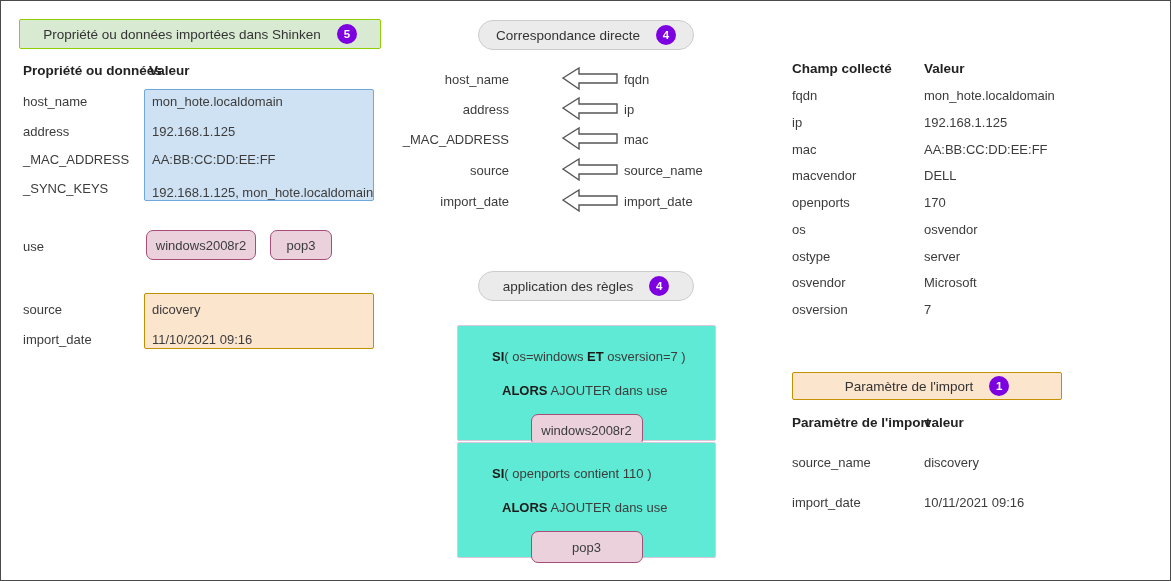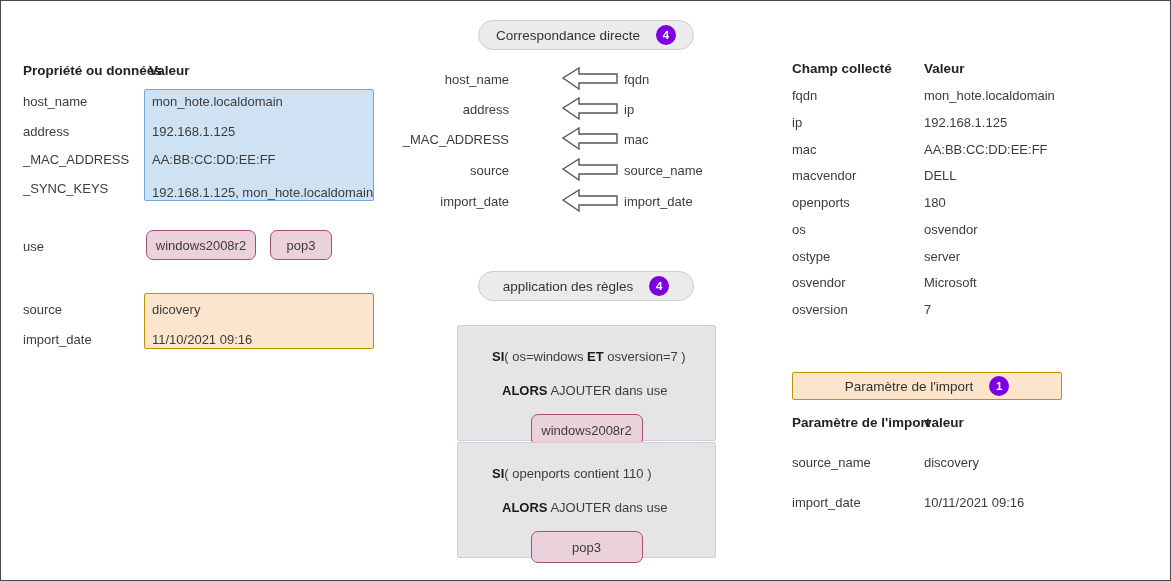--- a/index.html
+++ b/index.html
@@ -112,21 +112,21 @@
   .arrow {
     position: absolute;
     width: 58px;
     height: 26px;
   }
 
   
   .rulebox {
     position: absolute;
     box-sizing: border-box;
-    background: #e5e5e5;
+    background: #5eead4;
     border: 1px solid #d9c7e0;
     border-radius: 2px;
   }
   .rule-line {
     text-align: center;
     font-size: 13px;
     color: #3c3c3c;
   }
   .rule-line b { color: #1a1a1a; }
   .rule-if { margin-top: 23px; text-align: left; padding-left: 34px; }
@@ -144,20 +144,24 @@
     color: #3c3c3c;
     width: 112px;
     height: 32px;
   }
 </style>
 </head>
 <body>
 
 <div class="page">
 
+  <div class="banner green" style="left:18px; top:18px; width:362px; height:30px;">
+    <span class="banner-label">Propriété ou données importées dans Shinken</span>
+    <span class="badge">5</span>
+  </div>
 
   <div class="kv-head" style="left:22px; top:62px;">Propriété ou données</div>
   <div class="kv-head" style="left:148px; top:62px;">Valeur</div>
 
   <div class="valuebox blue" style="left:143px; top:88px; width:230px; height:112px;"></div>
 
   <div class="kv-key" style="left:22px; top:93px;">host_name</div>
   <div class="kv-val" style="left:151px; top:93px;">mon_hote.localdomain</div>
 
   <div class="kv-key" style="left:22px; top:123px;">address</div>
@@ -253,21 +257,21 @@
   <div class="kv-key" style="left:791px; top:114px;">ip</div>
   <div class="kv-val" style="left:923px; top:114px;">192.168.1.125</div>
 
   <div class="kv-key" style="left:791px; top:141px;">mac</div>
   <div class="kv-val" style="left:923px; top:141px;">AA:BB:CC:DD:EE:FF</div>
 
   <div class="kv-key" style="left:791px; top:167px;">macvendor</div>
   <div class="kv-val" style="left:923px; top:167px;">DELL</div>
 
   <div class="kv-key" style="left:791px; top:194px;">openports</div>
-  <div class="kv-val" style="left:923px; top:194px;">180</div>
+  <div class="kv-val" style="left:923px; top:194px;">170</div>
 
   <div class="kv-key" style="left:791px; top:221px;">os</div>
   <div class="kv-val" style="left:923px; top:221px;">osvendor</div>
 
   <div class="kv-key" style="left:791px; top:248px;">ostype</div>
   <div class="kv-val" style="left:923px; top:248px;">server</div>
 
   <div class="kv-key" style="left:791px; top:274px;">osvendor</div>
   <div class="kv-val" style="left:923px; top:274px;">Microsoft</div>
 

